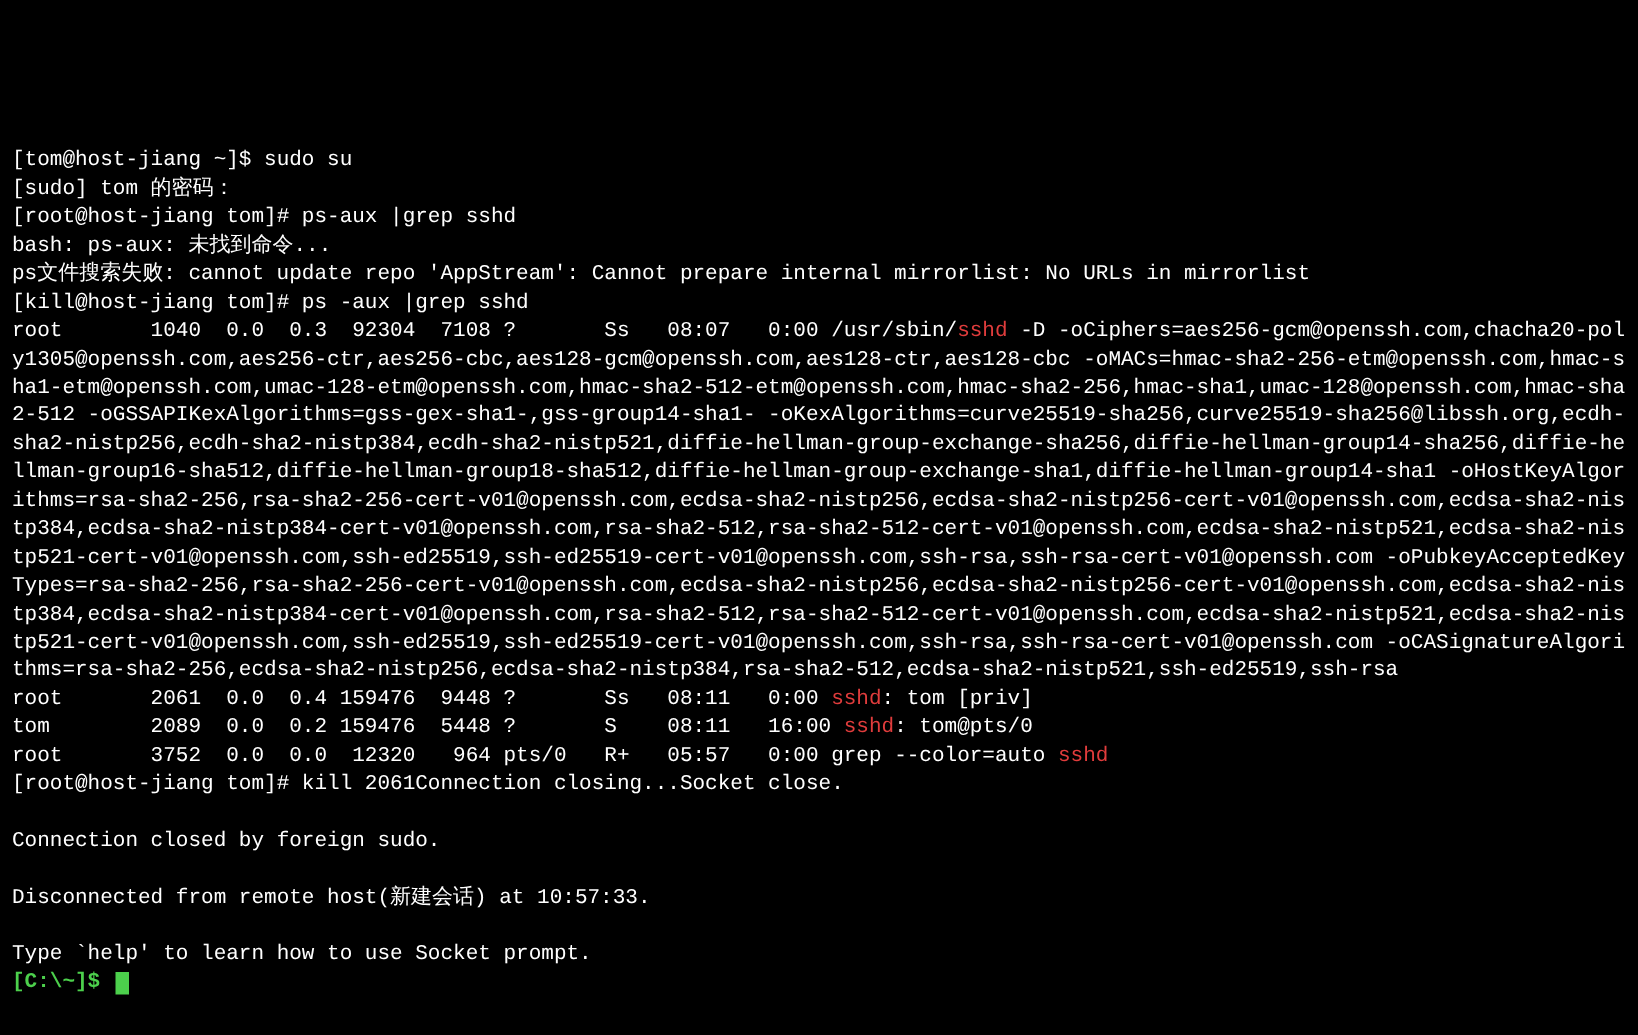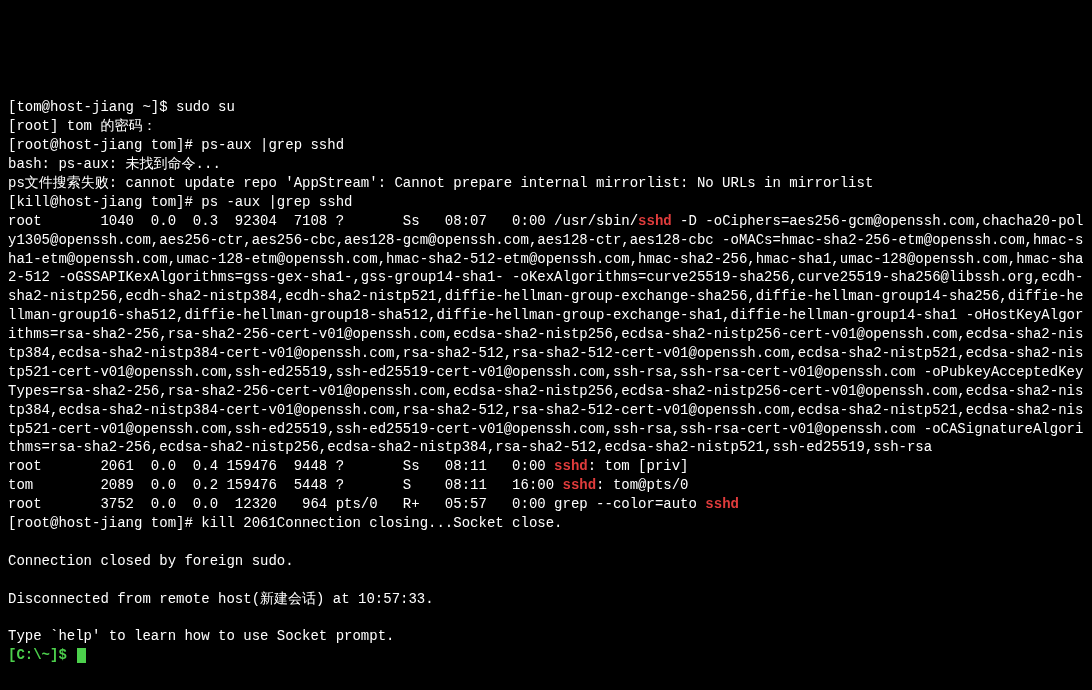--- a/index.html
+++ b/index.html
@@ -15,21 +15,21 @@
       line-height: 1.35;
       padding: 4px 8px;
       white-space: pre-wrap;
       word-break: break-all;
     }
     .term {
       width: 1076px;
     }
     .highlight {
       color: #e03c3c;
-      font-weight: bold;
+      font-weight: normal;
     }
     .prompt-local {
       color: #4cd04c;
       font-weight: bold;
     }
     .cursor {
       display: inline-block;
       width: 9px;
       height: 15px;
       background: #4cd04c;
@@ -40,21 +40,21 @@
       white-space: pre-wrap;
     }
   </style>
 </head>
 <body>
 
 
 
 <div class="term">
 <span data-bind="lines.l1">[tom@host-jiang ~]$ sudo su</span>
-<span data-bind="lines.l2">[root] tom 的密码：</span>
+<span data-bind="lines.l2">[sudo] tom 的密码：</span>
 <span data-bind="lines.l3">[root@host-jiang tom]# ps-aux |grep sshd</span>
 <span data-bind="lines.l4">bash: ps-aux: 未找到命令...</span>
 <span data-bind="lines.l5">ps文件搜索失败: cannot update repo 'AppStream': Cannot prepare internal mirrorlist: No URLs in mirrorlist</span>
 <span data-bind="lines.l6">[kill@host-jiang tom]# ps -aux |grep sshd</span>
 <span><span data-bind="lines.l7a">root       1040  0.0  0.3  92304  7108 ?       Ss   08:07   0:00 /usr/sbin/</span><span class="highlight" data-bind="lines.l7b">sshd</span><span data-bind="lines.l7c"> -D -oCiphers=aes256-gcm@openssh.com,chacha20-poly1305@openssh.com,aes256-ctr,aes256-cbc,aes128-gcm@openssh.com,aes128-ctr,aes128-cbc -oMACs=hmac-sha2-256-etm@openssh.com,hmac-sha1-etm@openssh.com,umac-128-etm@openssh.com,hmac-sha2-512-etm@openssh.com,hmac-sha2-256,hmac-sha1,umac-128@openssh.com,hmac-sha2-512 -oGSSAPIKexAlgorithms=gss-gex-sha1-,gss-group14-sha1- -oKexAlgorithms=curve25519-sha256,curve25519-sha256@libssh.org,ecdh-sha2-nistp256,ecdh-sha2-nistp384,ecdh-sha2-nistp521,diffie-hellman-group-exchange-sha256,diffie-hellman-group14-sha256,diffie-hellman-group16-sha512,diffie-hellman-group18-sha512,diffie-hellman-group-exchange-sha1,diffie-hellman-group14-sha1 -oHostKeyAlgorithms=rsa-sha2-256,rsa-sha2-256-cert-v01@openssh.com,ecdsa-sha2-nistp256,ecdsa-sha2-nistp256-cert-v01@openssh.com,ecdsa-sha2-nistp384,ecdsa-sha2-nistp384-cert-v01@openssh.com,rsa-sha2-512,rsa-sha2-512-cert-v01@openssh.com,ecdsa-sha2-nistp521,ecdsa-sha2-nistp521-cert-v01@openssh.com,ssh-ed25519,ssh-ed25519-cert-v01@openssh.com,ssh-rsa,ssh-rsa-cert-v01@openssh.com -oPubkeyAcceptedKeyTypes=rsa-sha2-256,rsa-sha2-256-cert-v01@openssh.com,ecdsa-sha2-nistp256,ecdsa-sha2-nistp256-cert-v01@openssh.com,ecdsa-sha2-nistp384,ecdsa-sha2-nistp384-cert-v01@openssh.com,rsa-sha2-512,rsa-sha2-512-cert-v01@openssh.com,ecdsa-sha2-nistp521,ecdsa-sha2-nistp521-cert-v01@openssh.com,ssh-ed25519,ssh-ed25519-cert-v01@openssh.com,ssh-rsa,ssh-rsa-cert-v01@openssh.com -oCASignatureAlgorithms=rsa-sha2-256,ecdsa-sha2-nistp256,ecdsa-sha2-nistp384,rsa-sha2-512,ecdsa-sha2-nistp521,ssh-ed25519,ssh-rsa</span></span>
 <span><span data-bind="lines.l8a">root       2061  0.0  0.4 159476  9448 ?       Ss   08:11   0:00 </span><span class="highlight" data-bind="lines.l8b">sshd</span><span data-bind="lines.l8c">: tom [priv]</span></span>
 <span><span data-bind="lines.l9a">tom        2089  0.0  0.2 159476  5448 ?       S    08:11   16:00 </span><span class="highlight" data-bind="lines.l9b">sshd</span><span data-bind="lines.l9c">: tom@pts/0</span></span>
 <span><span data-bind="lines.l10a">root       3752  0.0  0.0  12320   964 pts/0   R+   05:57   0:00 grep --color=auto </span><span class="highlight" data-bind="lines.l10b">sshd</span></span>
 <span data-bind="lines.l11">[root@host-jiang tom]# kill 2061Connection closing...Socket close.</span>
 <span data-bind="lines.l12"></span>

